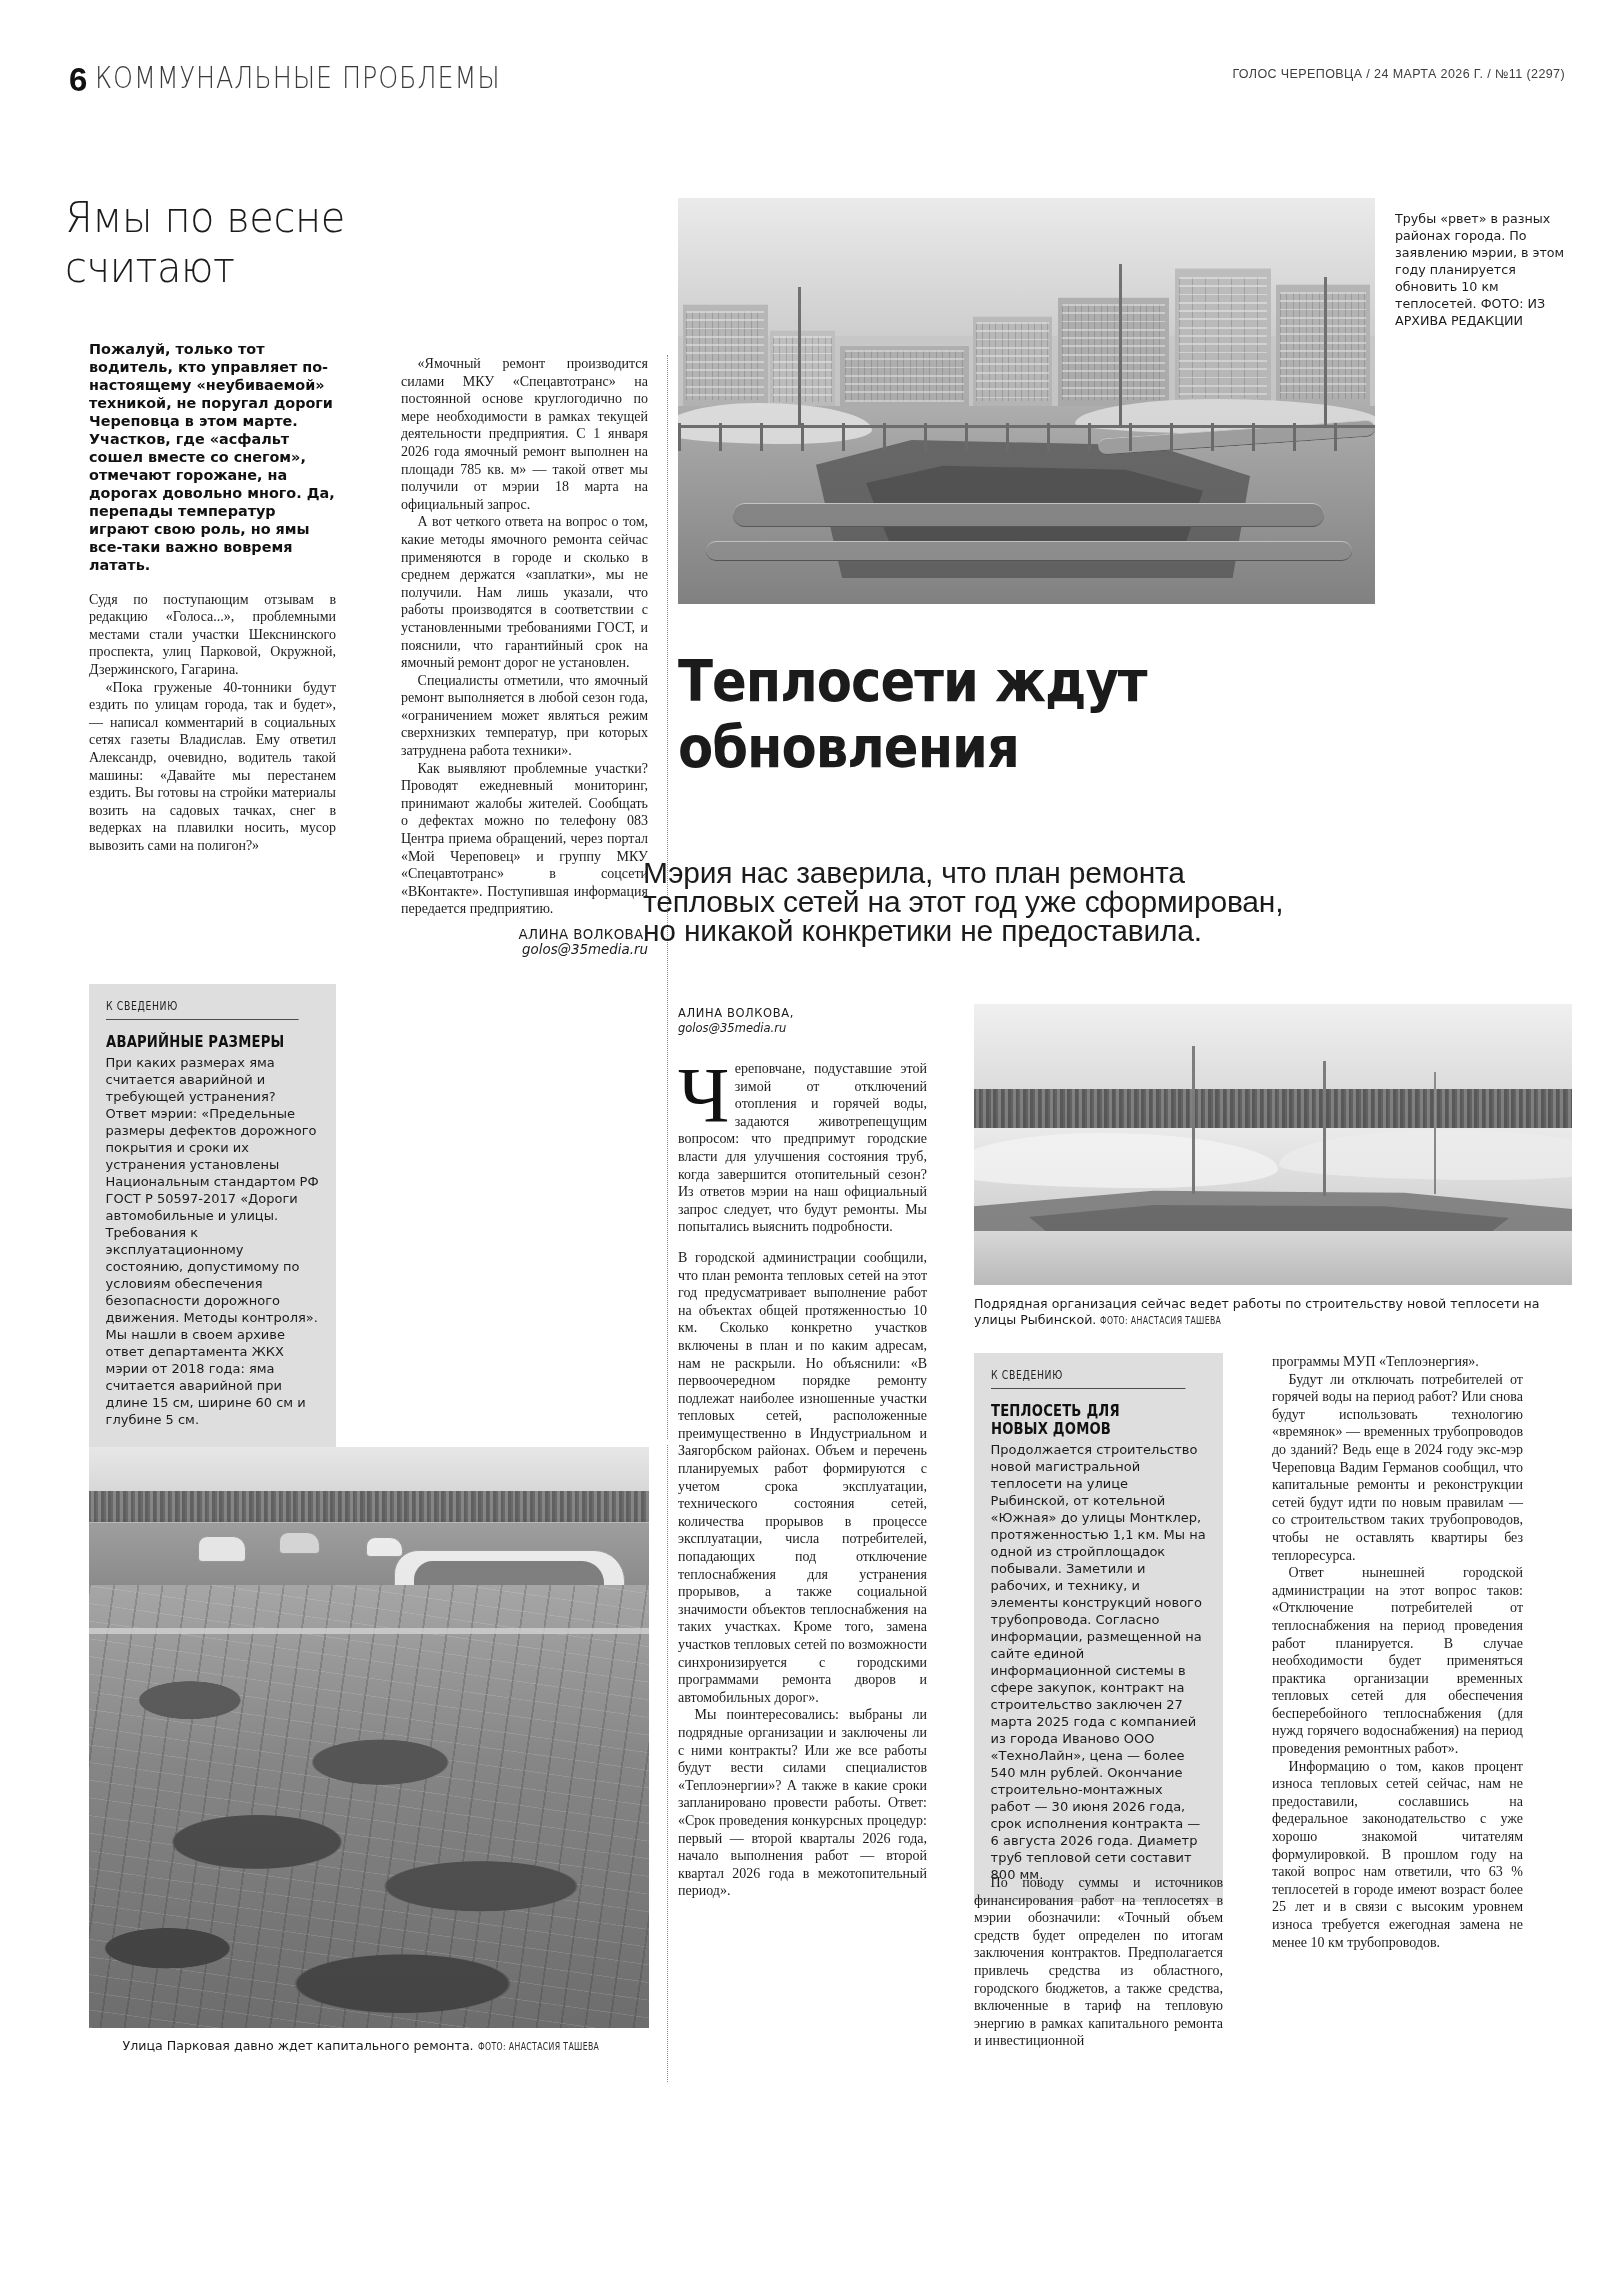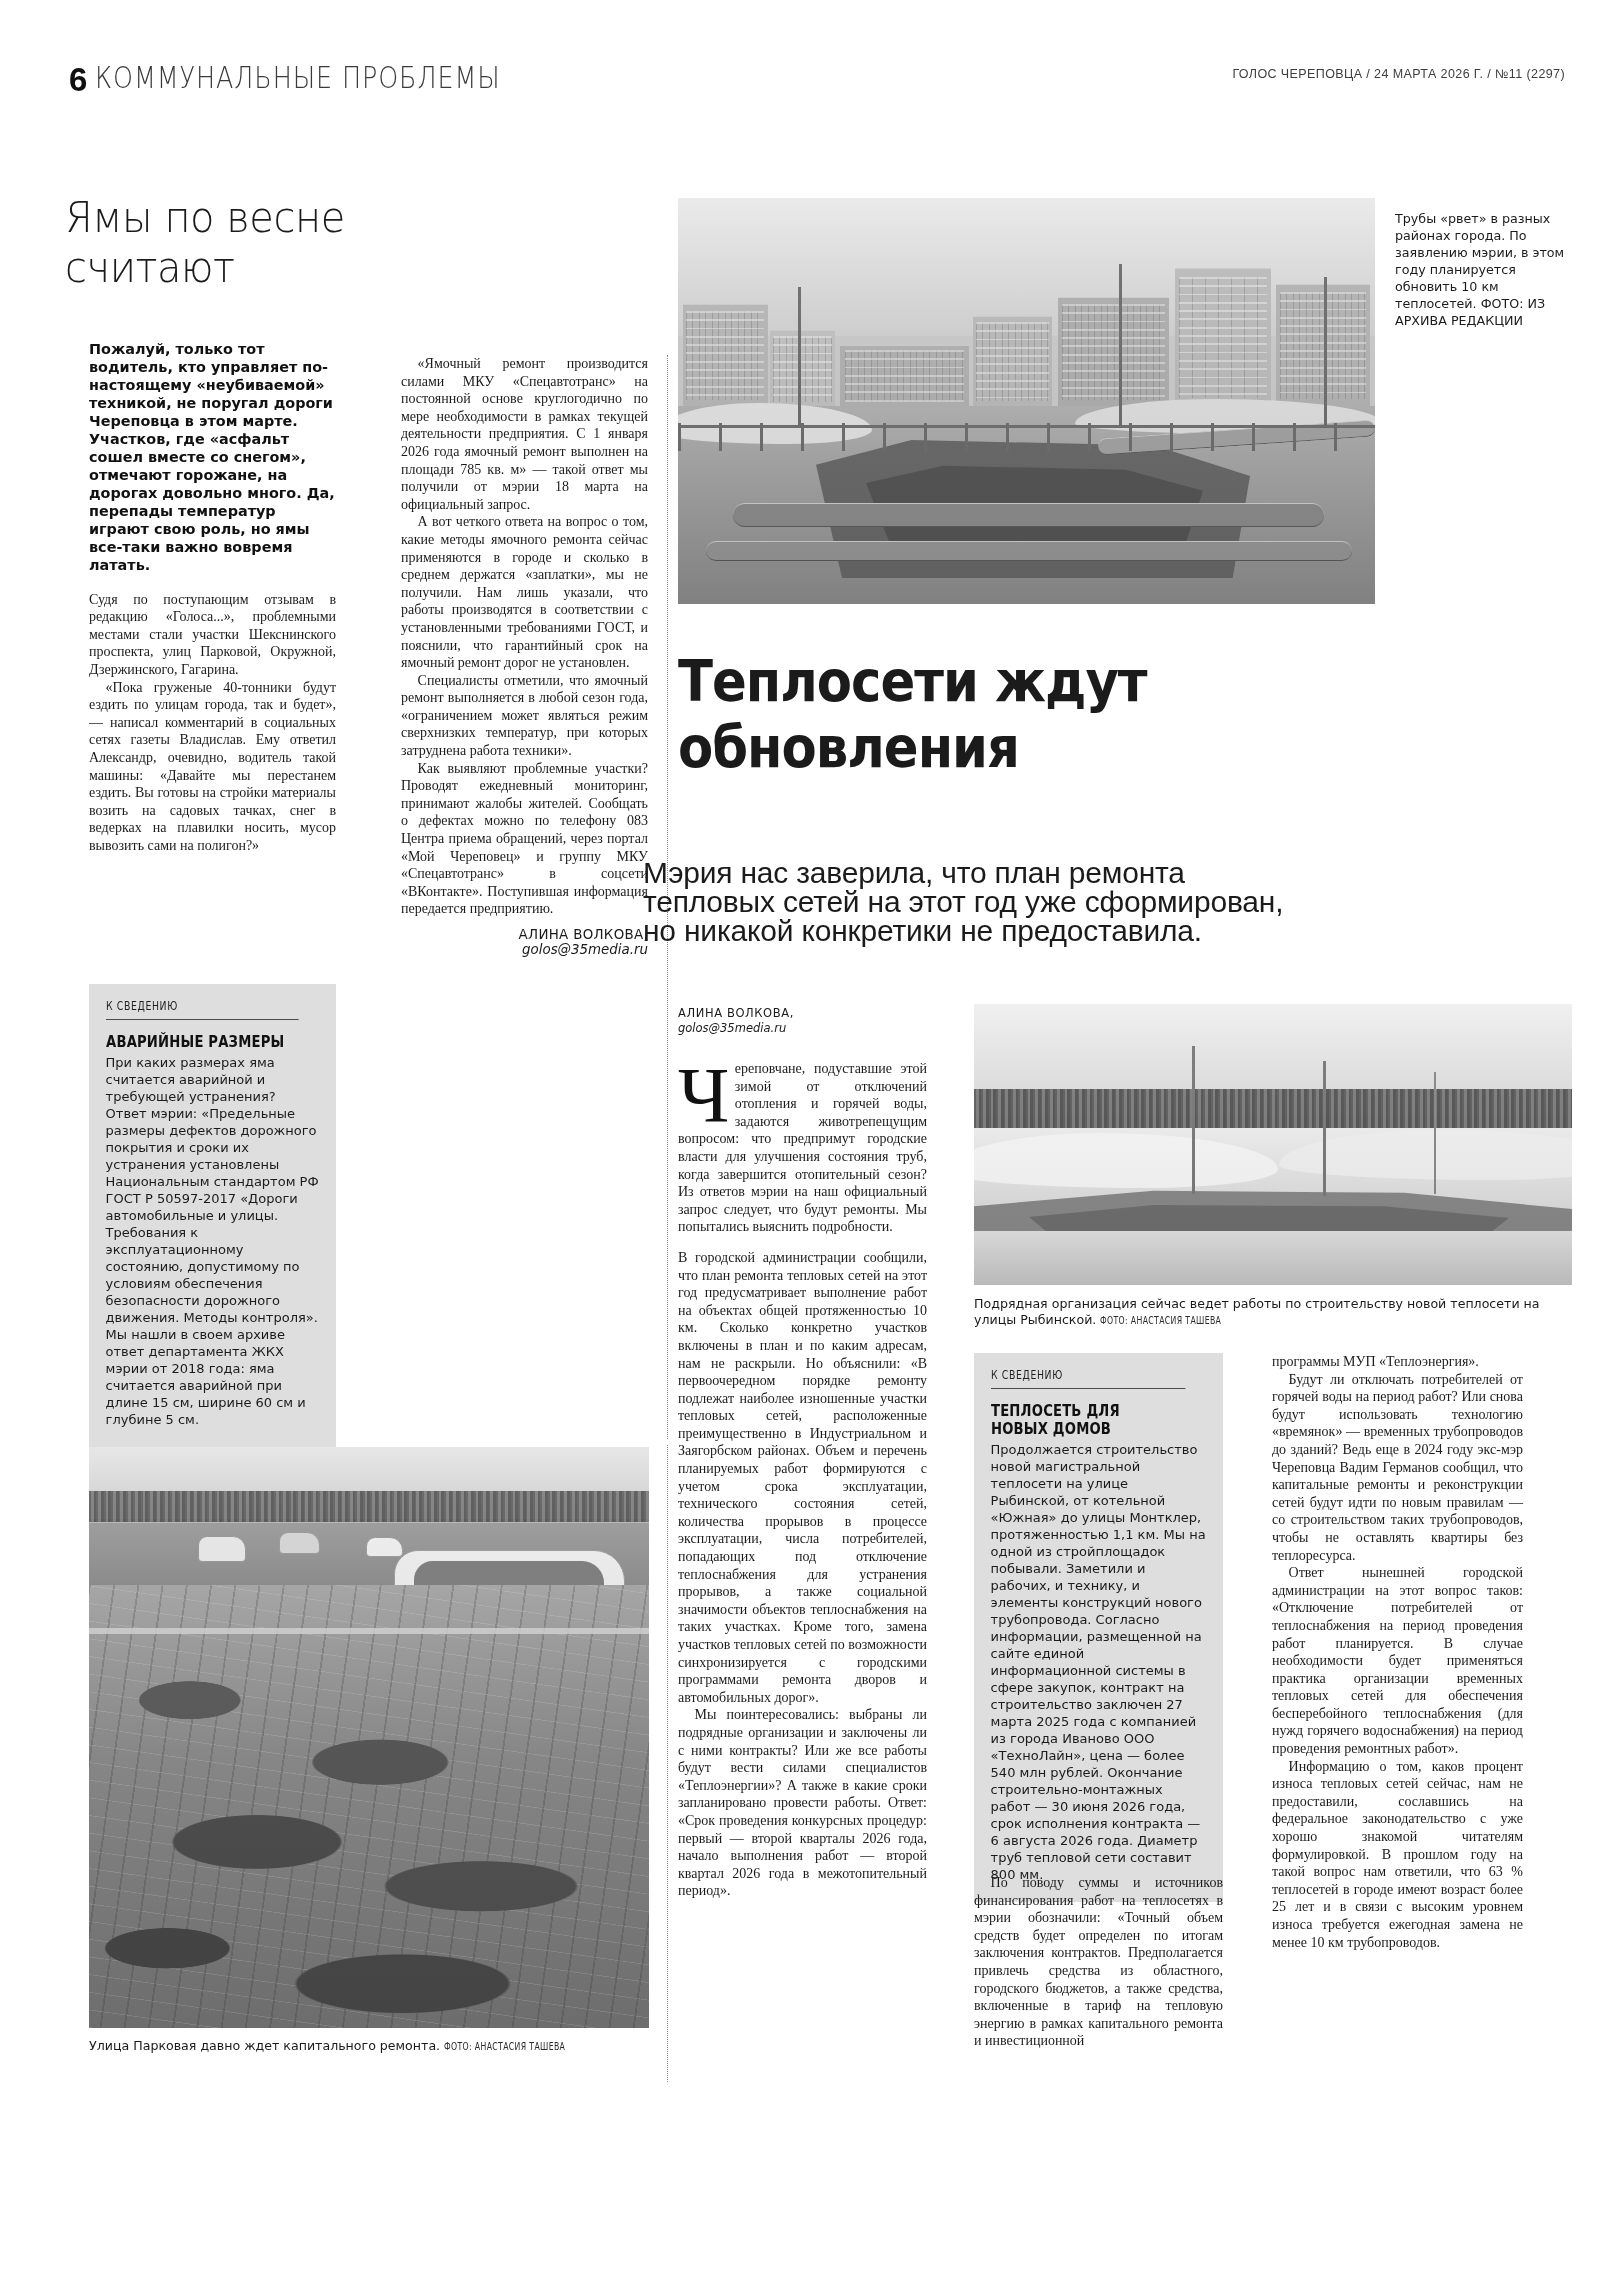--- a/index.html
+++ b/index.html
@@ -327,21 +327,21 @@
            radial-gradient(ellipse 157px 41px at 70% 68%, #545454 0 60%, transparent 62%),
            radial-gradient(ellipse 102px 33px at 14% 82%, #4a4a4a 0 60%, transparent 62%),
            radial-gradient(ellipse 175px 48px at 56% 90%, #4d4d4d 0 60%, transparent 62%),
            repeating-linear-gradient(98deg, rgba(60,60,60,.25) 0 1.8px, transparent 1.8px 24px),
            repeating-linear-gradient(8deg, rgba(235,235,235,.18) 0 0.9px, transparent 0.9px 17.5px);"></div>
 
     <div style="position:absolute;left:0;right:0;top:181px;height:5.5px;background:#d9d9d9;opacity:.8;"></div>
     <div style="position:absolute;inset:0;background:linear-gradient(rgba(255,255,255,.04),rgba(0,0,0,.12));"></div>
   </div>
 
-  <div class="cap" style="position:absolute;left:89px;top:2038px;width:560px;">
+  <div class="cap" style="position:absolute;left:89px;top:2038px;width:560px;text-align:center;">
     <span>Улица Парковая давно ждет капитального ремонта.</span>
     <span class="credit">ФОТО: АНАСТАСИЯ ТАШЕВА</span>
   </div>
 
   <div style="position:absolute;left:667px;top:1445px;width:0;">
     <div class="vrule" style="left:0;top:0;height:637px;"></div>
   </div>
 
 </div>
 

